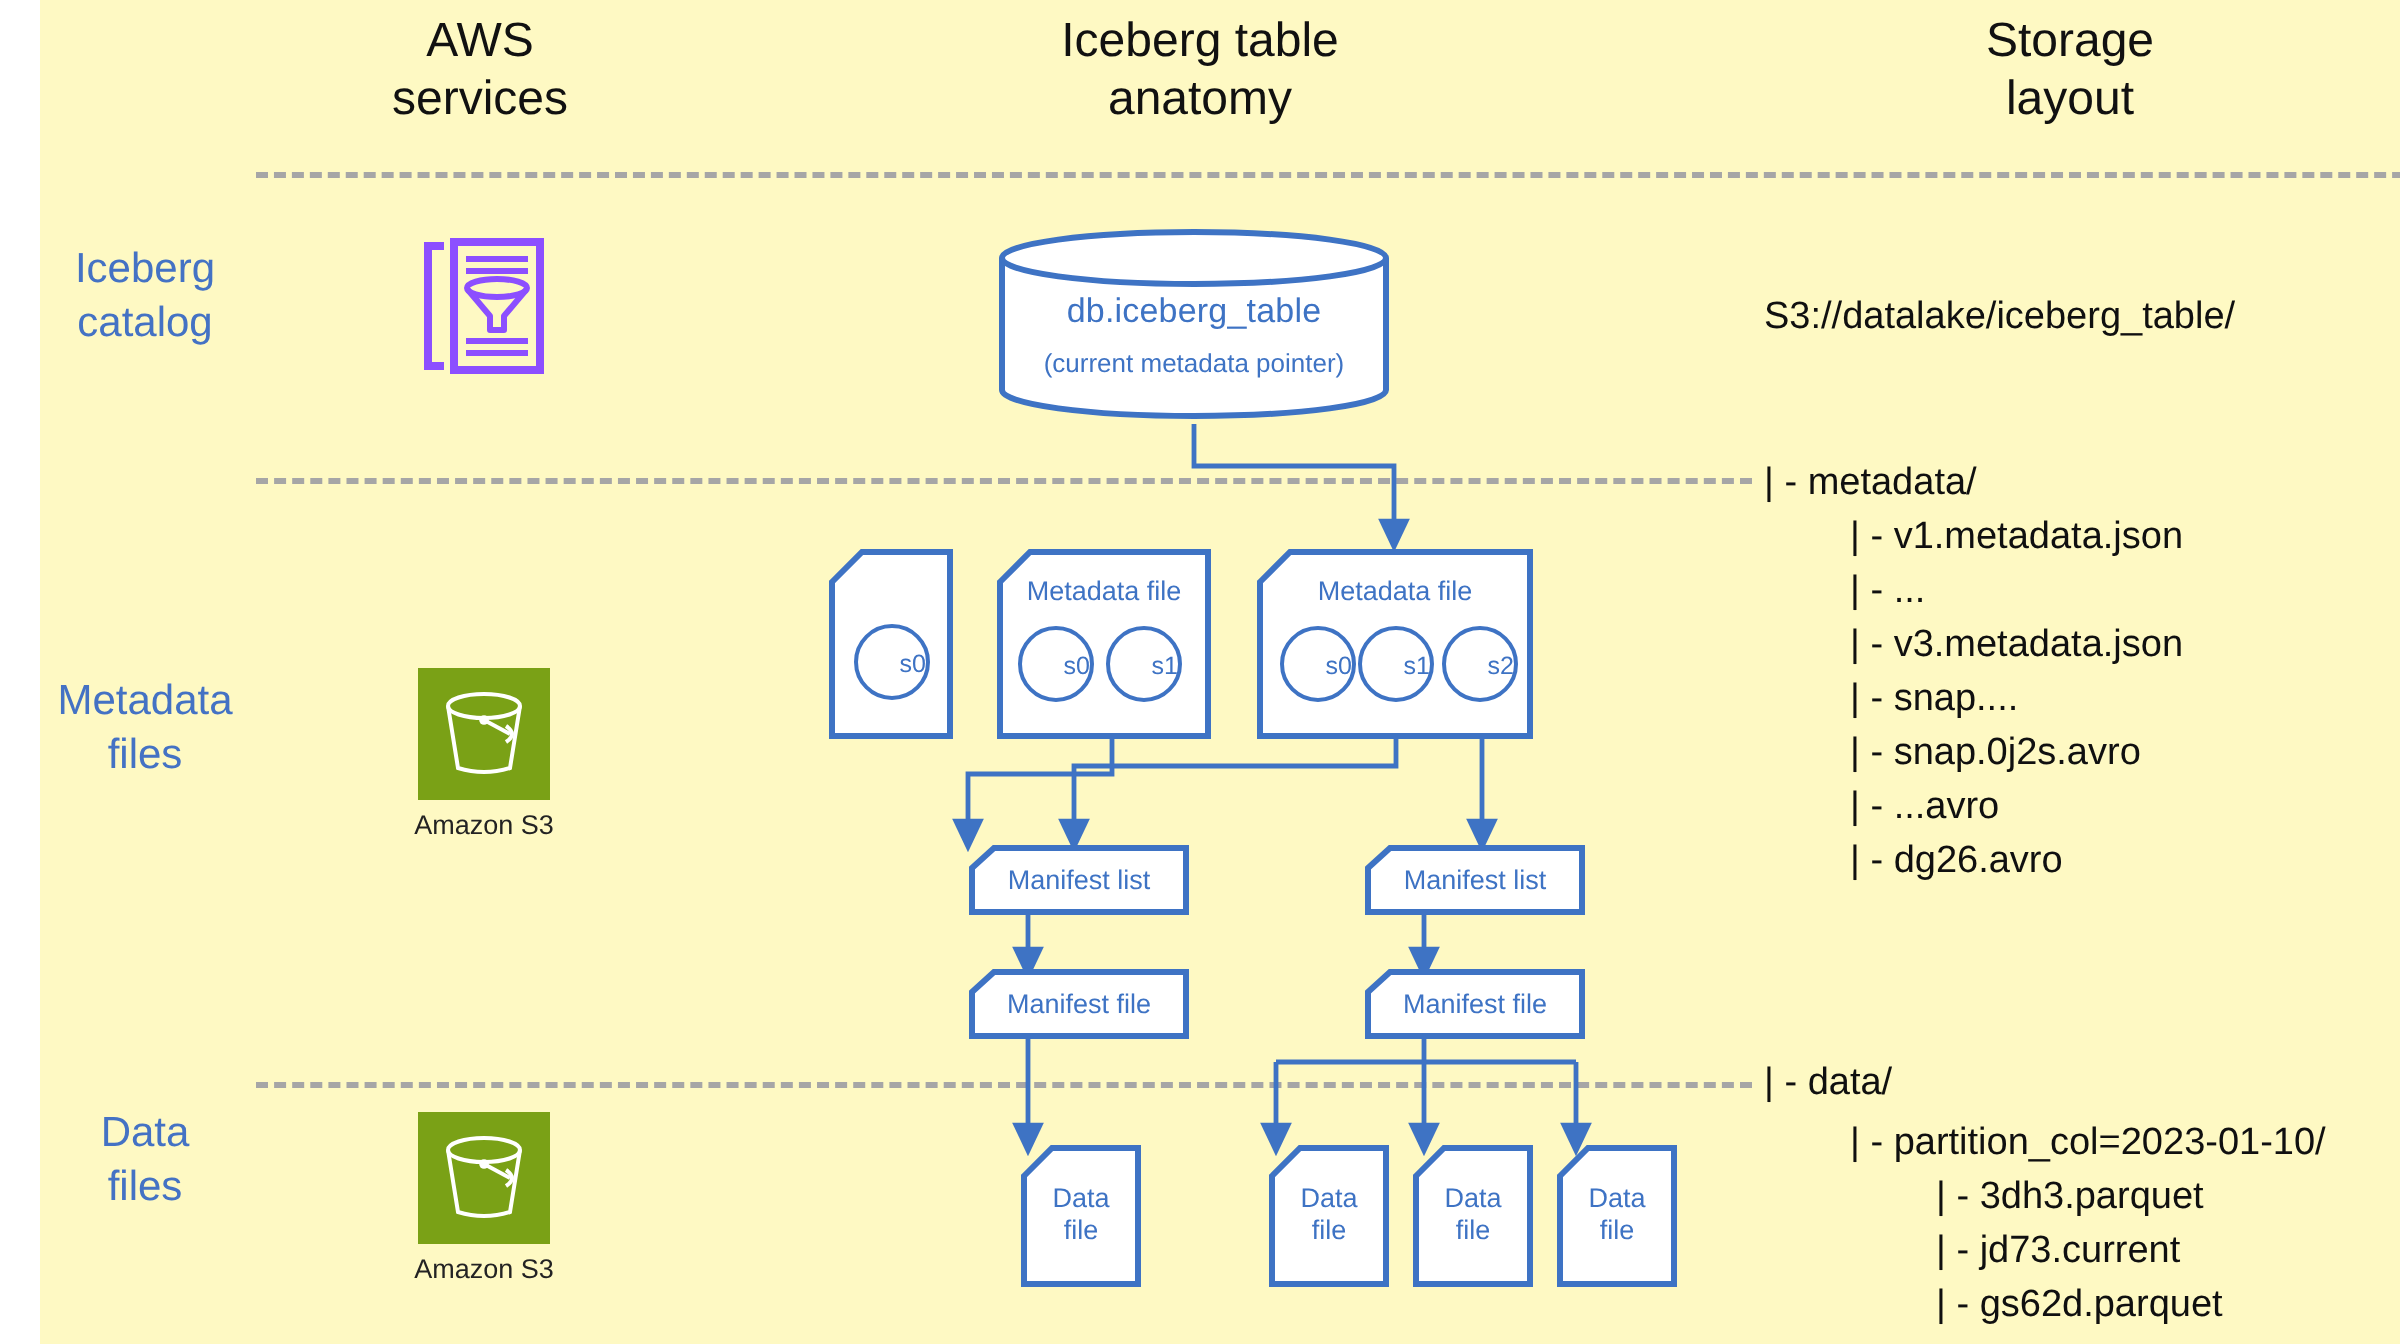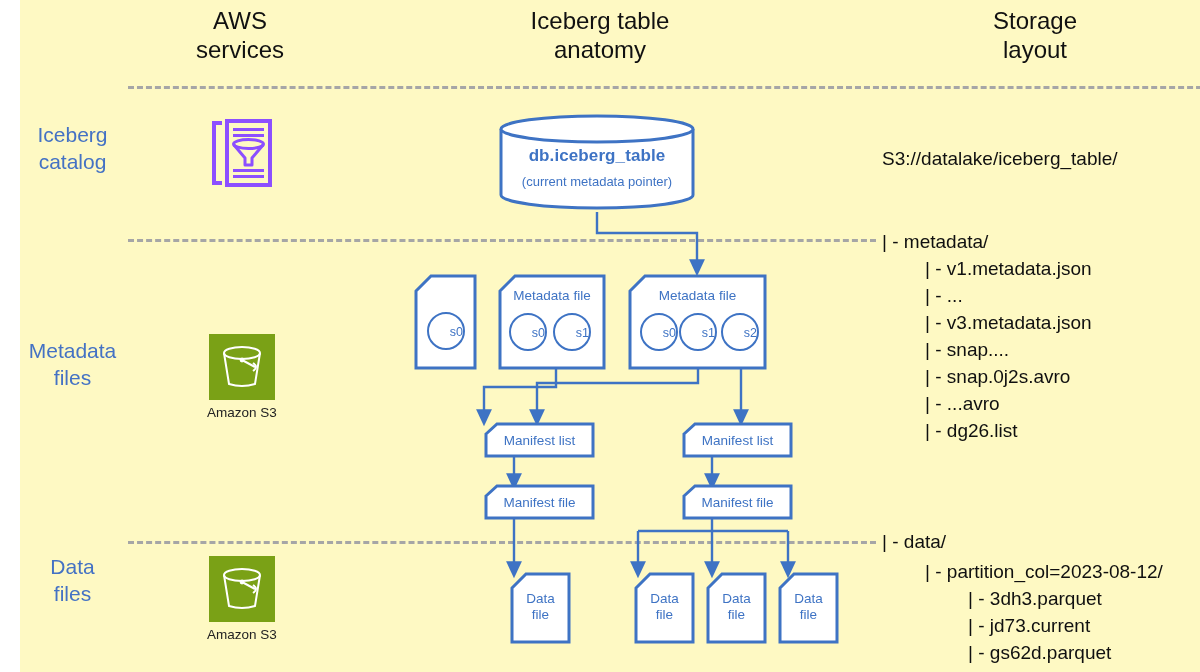--- a/index.html
+++ b/index.html
@@ -102,21 +102,21 @@
 
   
   #cyl-table {
     left: 478px; top: 114px; width: 198px; height: 96px;
   }
   .cyl-text-main {
     position: absolute;
     left: 0; right: 0; top: 34px;
     color: #3E73C4;
     font-size: 17px;
-    font-weight: bold;
+    font-weight: normal;
     letter-spacing: 0.1px;
   }
   .cyl-text-sub {
     position: absolute;
     left: 0; right: 0; top: 60px;
     color: #3E73C4;
     font-size: 13px;
     font-weight: normal;
   }
 
@@ -371,21 +371,21 @@
 
   <div class="store-line" id="store-root">S3://datalake/iceberg_table/</div>
 
   <div class="store-line" style="left:862px; top:228px;">| - metadata/</div>
   <div class="store-line" style="left:905px; top:255px;">| - v1.metadata.json</div>
   <div class="store-line" style="left:905px; top:282px;">| - ...</div>
   <div class="store-line" style="left:905px; top:309px;">| - v3.metadata.json</div>
   <div class="store-line" style="left:905px; top:336px;">| - snap....</div>
   <div class="store-line" style="left:905px; top:363px;">| - snap.0j2s.avro</div>
   <div class="store-line" style="left:905px; top:390px;">| - ...avro</div>
-  <div class="store-line" style="left:905px; top:417px;">| - dg26.list</div>
+  <div class="store-line" style="left:905px; top:417px;">| - dg26.avro</div>
 
   <div class="store-line" style="left:862px; top:528px;">| - data/</div>
-  <div class="store-line" style="left:905px; top:558px;">| - partition_col=2023-08-12/</div>
+  <div class="store-line" style="left:905px; top:558px;">| - partition_col=2023-01-10/</div>
   <div class="store-line" style="left:948px; top:585px;">| - 3dh3.parquet</div>
   <div class="store-line" style="left:948px; top:612px;">| - jd73.current</div>
   <div class="store-line" style="left:948px; top:639px;">| - gs62d.parquet</div>
 
 </div>
 
 </body></html>

